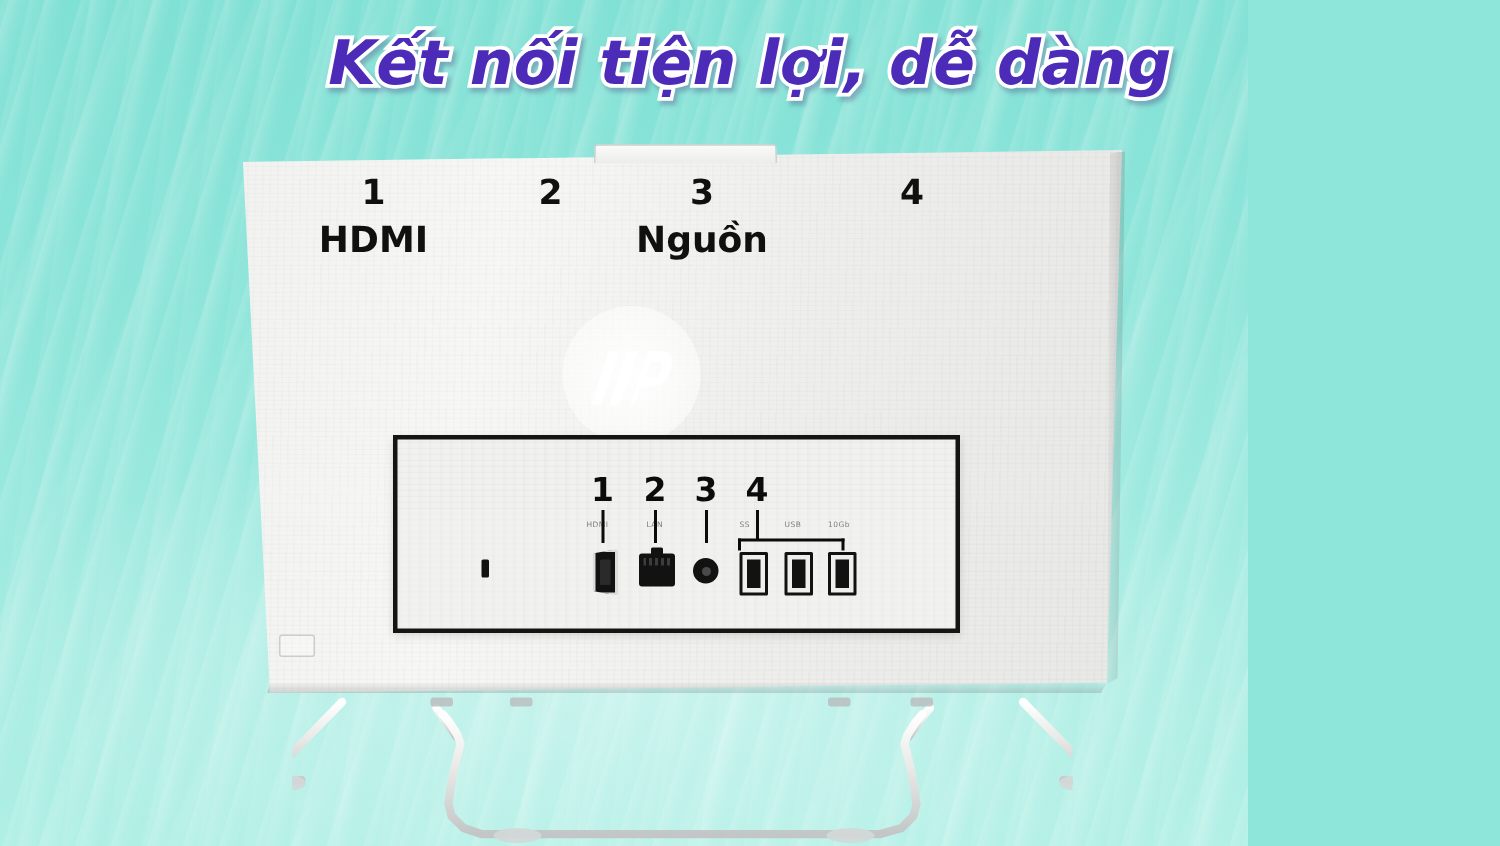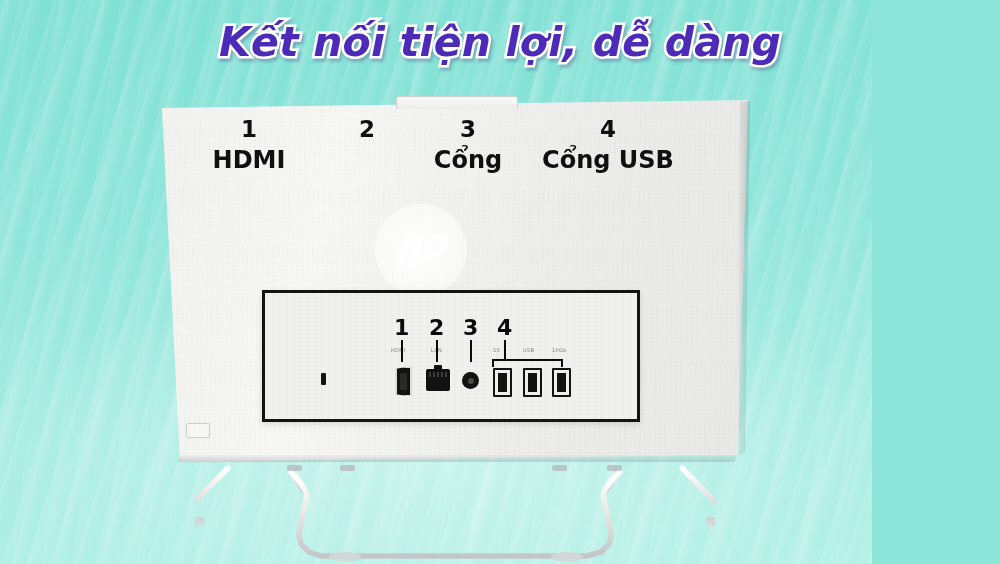--- a/index.html
+++ b/index.html
@@ -1,21 +1,21 @@
 <!DOCTYPE html>
 <html><head>
 <meta charset="utf-8">
 <style>
   html,body{margin:0;padding:0;}
   body{
     width:1000px;height:564px;overflow:hidden;
     font-family:"DejaVu Sans","Liberation Sans",sans-serif;
     background:#8ee5da;
   }
-  #stage{position:relative;width:832px;height:564px;overflow:hidden;padding-left:40px;}
+  #stage{position:relative;width:832px;height:564px;overflow:hidden;}
 
   
   .bg-base{
     position:absolute;inset:0;
     background:
       linear-gradient(177deg,#7fe0d4 0%,#8ee5da 38%,#a6ece2 72%,#b3f0e6 100%);
   }
   .bg-streaks{
     position:absolute;inset:-40px;
     background-image:
@@ -214,25 +214,24 @@
   <div class="callouts">
     <div class="co" style="left:34px;top:0;width:110px;">
       <div class="num">1</div>
       <div class="txt">HDMI</div>
     </div>
     <div class="co" style="left:152px;top:0;width:110px;">
       <div class="num">2</div>
     </div>
     <div class="co" style="left:248px;top:0;width:120px;">
       <div class="num">3</div>
-      <div class="txt">Cổng</div>
+      <div class="txt">Nguồn</div>
     </div>
     <div class="co" style="left:358px;top:0;width:180px;">
       <div class="num">4</div>
-      <div class="txt">Cổng USB</div>
     </div>
   </div>
 
   <div class="ports-panel">
     <div class="pp-tex"></div>
 
     <div class="pp-num" style="left:129px;top:24px;">1</div>
     <div class="pp-num" style="left:164px;top:24px;">2</div>
     <div class="pp-num" style="left:198px;top:24px;">3</div>
     <div class="pp-num" style="left:232px;top:24px;">4</div>

